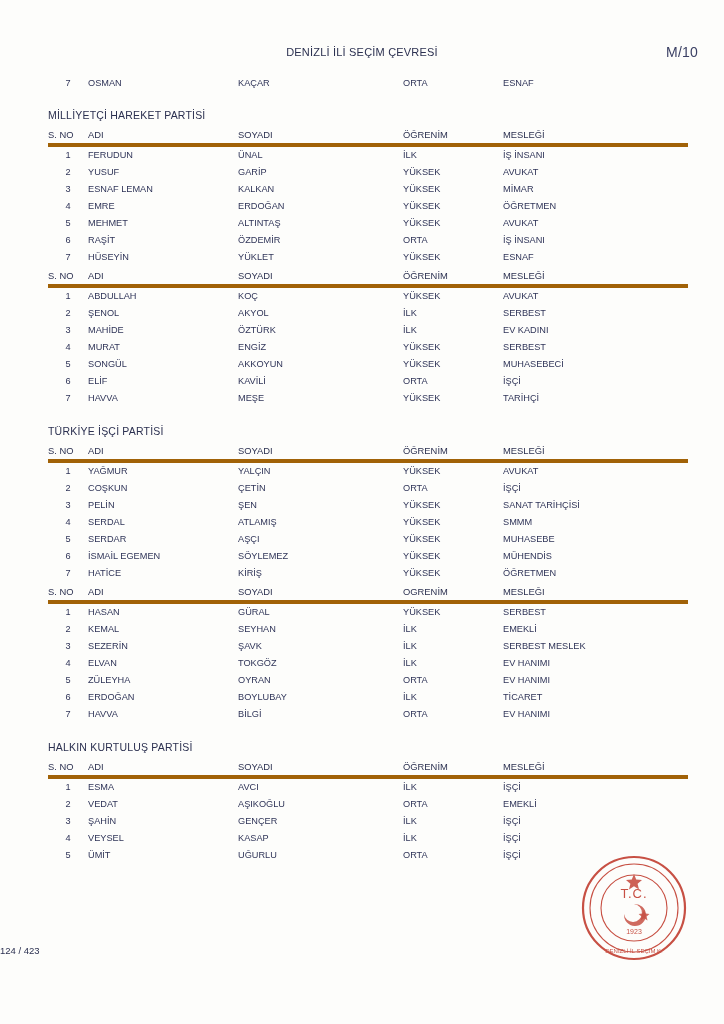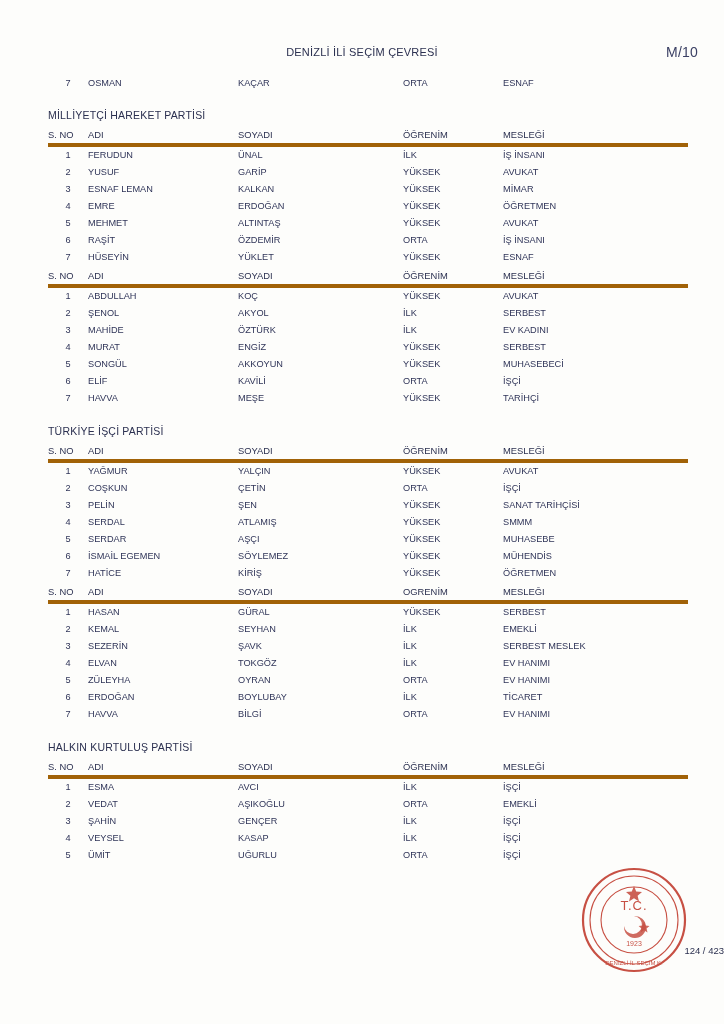--- a/index.html
+++ b/index.html
@@ -88,30 +88,30 @@
     letter-spacing: 0.2px;
   }
   .section { margin-bottom: 2px; }
   .first-section { margin-top: 0; }
 
   .footer {
     position: absolute;
     bottom: 68px;
     left: 0;
     width: 724px;
-    text-align: right;
+    text-align: left;
     font-size: 9.5px;
     color: #2b3050;
   }
 
   
   .seal {
     position: absolute;
     right: 36px;
-    bottom: 50px;
+    bottom: 62px;
     width: 108px;
     height: 108px;
     opacity: 0.88;
   }
   .seal svg { display: block; }
   .seal-text {
     font-family: "Liberation Sans", sans-serif;
   }
 </style>
 </head>

